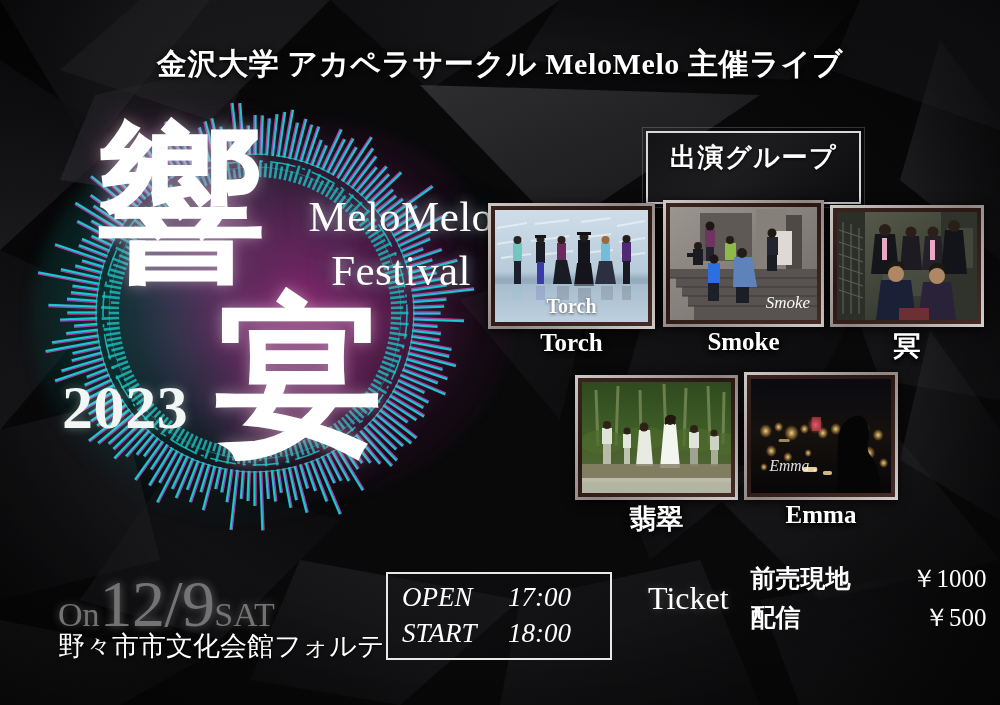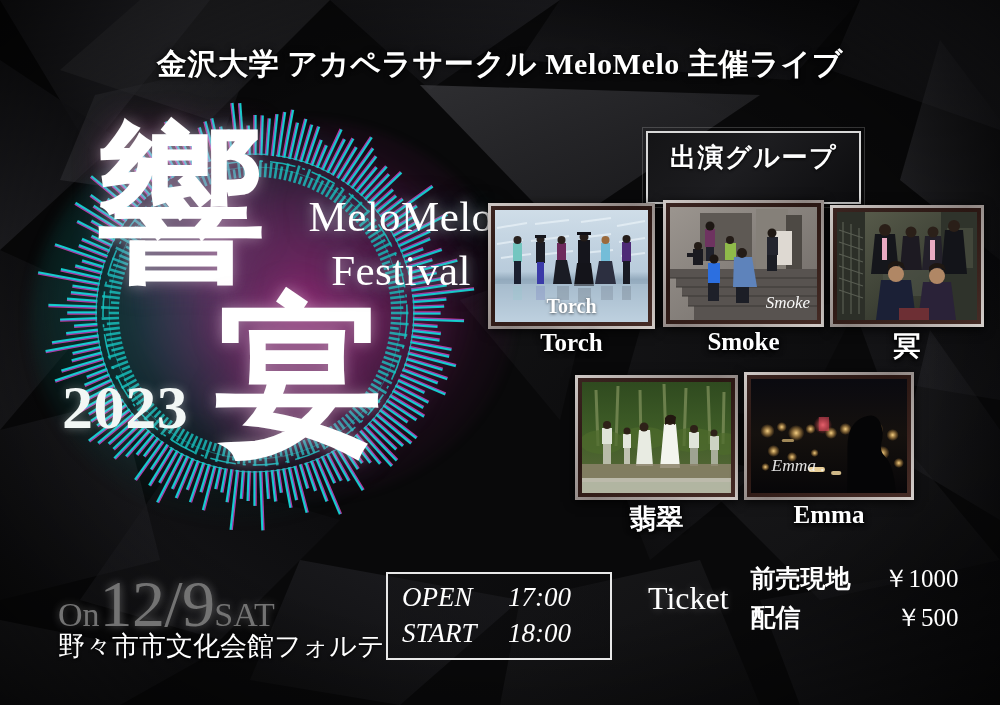--- a/index.html
+++ b/index.html
@@ -110,21 +110,21 @@
     background:linear-gradient(130deg,rgba(20,20,22,.55),rgba(8,8,10,.35));
     font-style:italic;
   }
   .timerow{display:flex;align-items:baseline;color:#fff;font-size:27px;padding:0 14px;line-height:1.32;}
   .timerow .lbl{width:106px;}
   .timerow .val{}
 
   .ticketblock{position:absolute;left:648px;top:560px;display:flex;align-items:center;}
   .ticketlabel{color:#fff;font-size:32px;margin-right:22px;text-shadow:0 0 8px rgba(255,255,255,.25);}
   .pricelist{display:flex;flex-direction:column;}
-  .pricerow{display:flex;align-items:baseline;color:#fff;font-size:25px;line-height:1.55;white-space:nowrap;}
+  .pricerow{display:flex;align-items:baseline;color:#fff;font-size:25px;line-height:1.55;white-space:nowrap;gap:28px;}
   .pricerow .pname{width:118px;font-weight:bold;}
   .pricerow .pval{text-align:right;width:90px;}
 </style>
 </head>
 <body>
 
 <div id="poster">
 
   <div class="bg">
     <svg viewBox="0 0 1000 705" preserveAspectRatio="none">
@@ -763,21 +763,21 @@
           </svg>
         </div>
       </div>
     </div>
     <div class="cardname jp" style="top:126px;">翡翠</div>
   </div>
 
   <div class="card" style="left:744px;top:372px;">
     <div class="frame">
       <div class="frame-inner">
-        <div class="photo" style="width:156px;height:114px;">
+        <div class="photo" style="width:140px;height:114px;">
           <svg viewBox="0 0 152 114" preserveAspectRatio="none">
             <defs>
               <linearGradient id="nbg" x1="0" y1="0" x2="0" y2="1">
                 <stop offset="0" stop-color="#0a0a10"></stop>
                   <stop offset="48%" stop-color="#15110e"></stop>
                   <stop offset="100%" stop-color="#070608"></stop>
               </linearGradient>
               <radialGradient id="bok" cx="50%" cy="50%" r="50%">
                 <stop offset="0" stop-color="#ffd98a" stop-opacity=".95"></stop>
                 <stop offset="100%" stop-color="#ffb347" stop-opacity="0"></stop>

